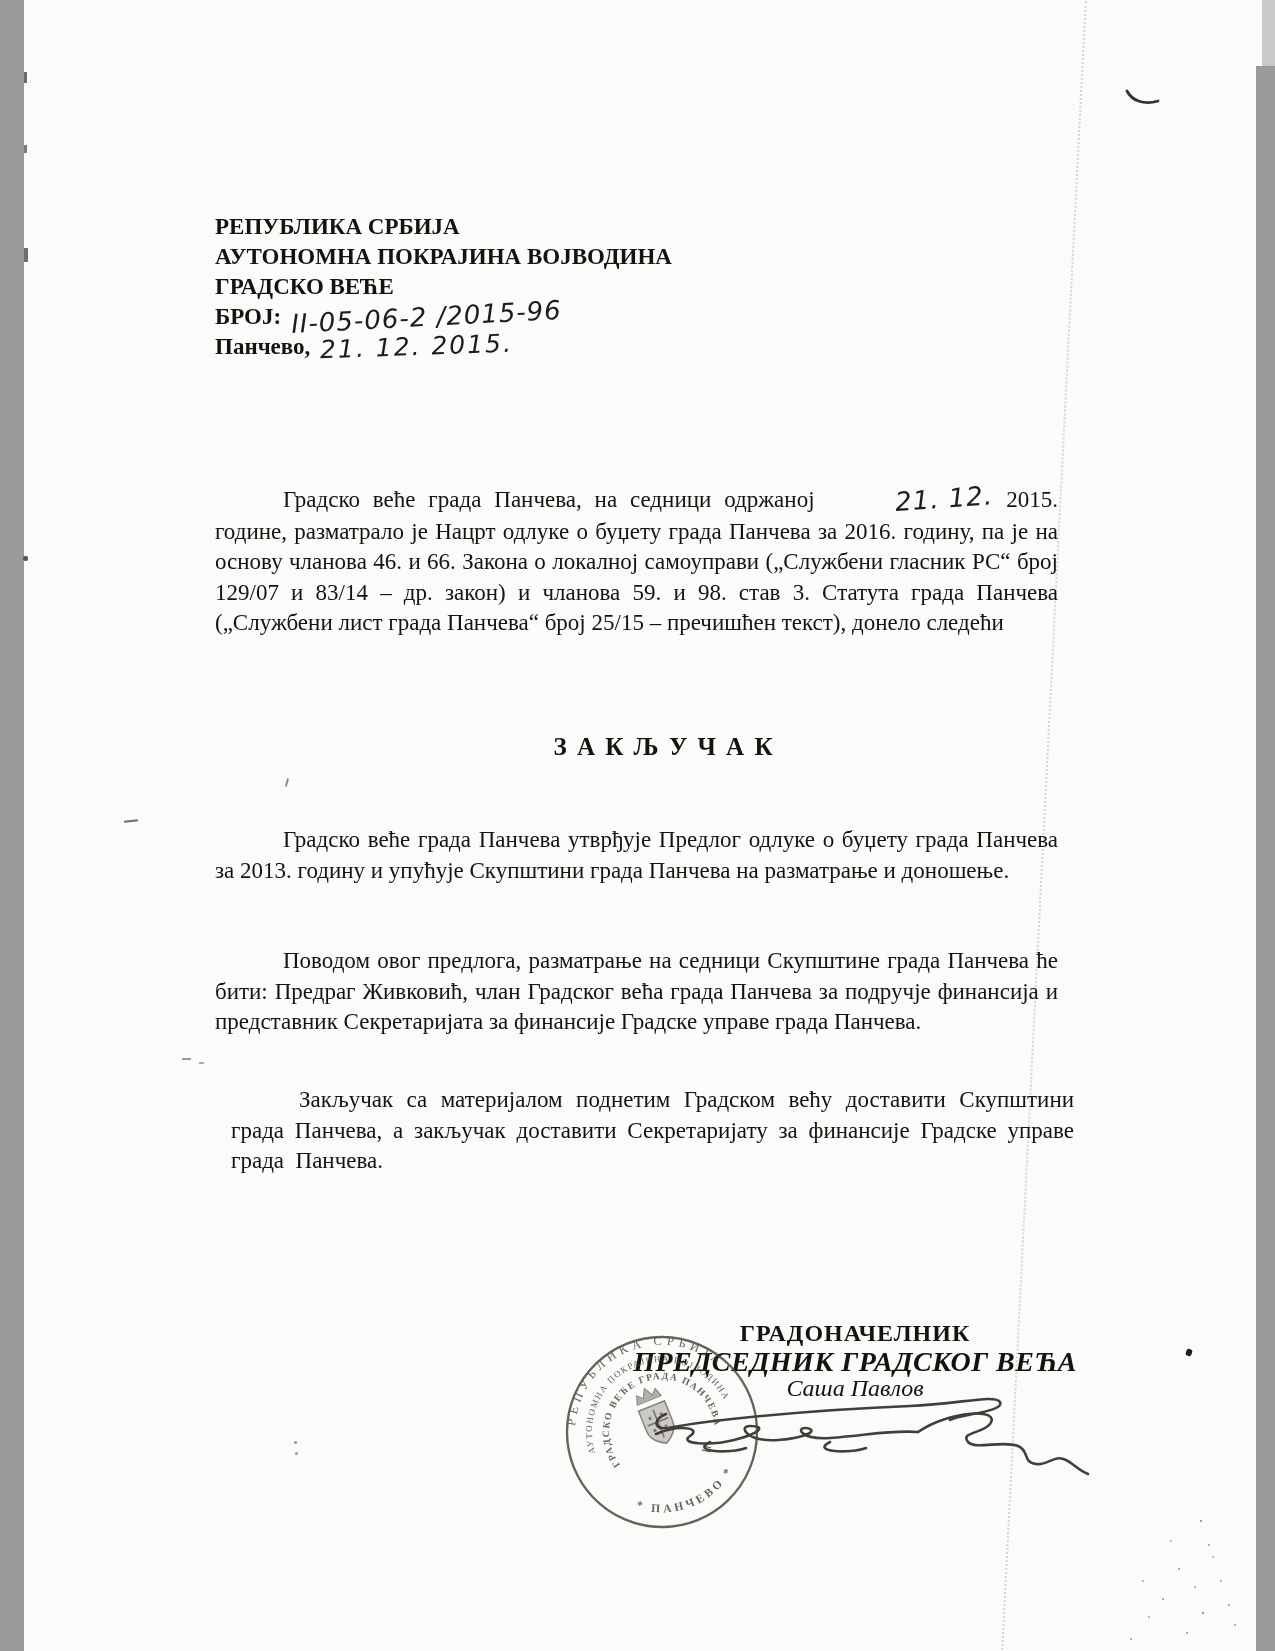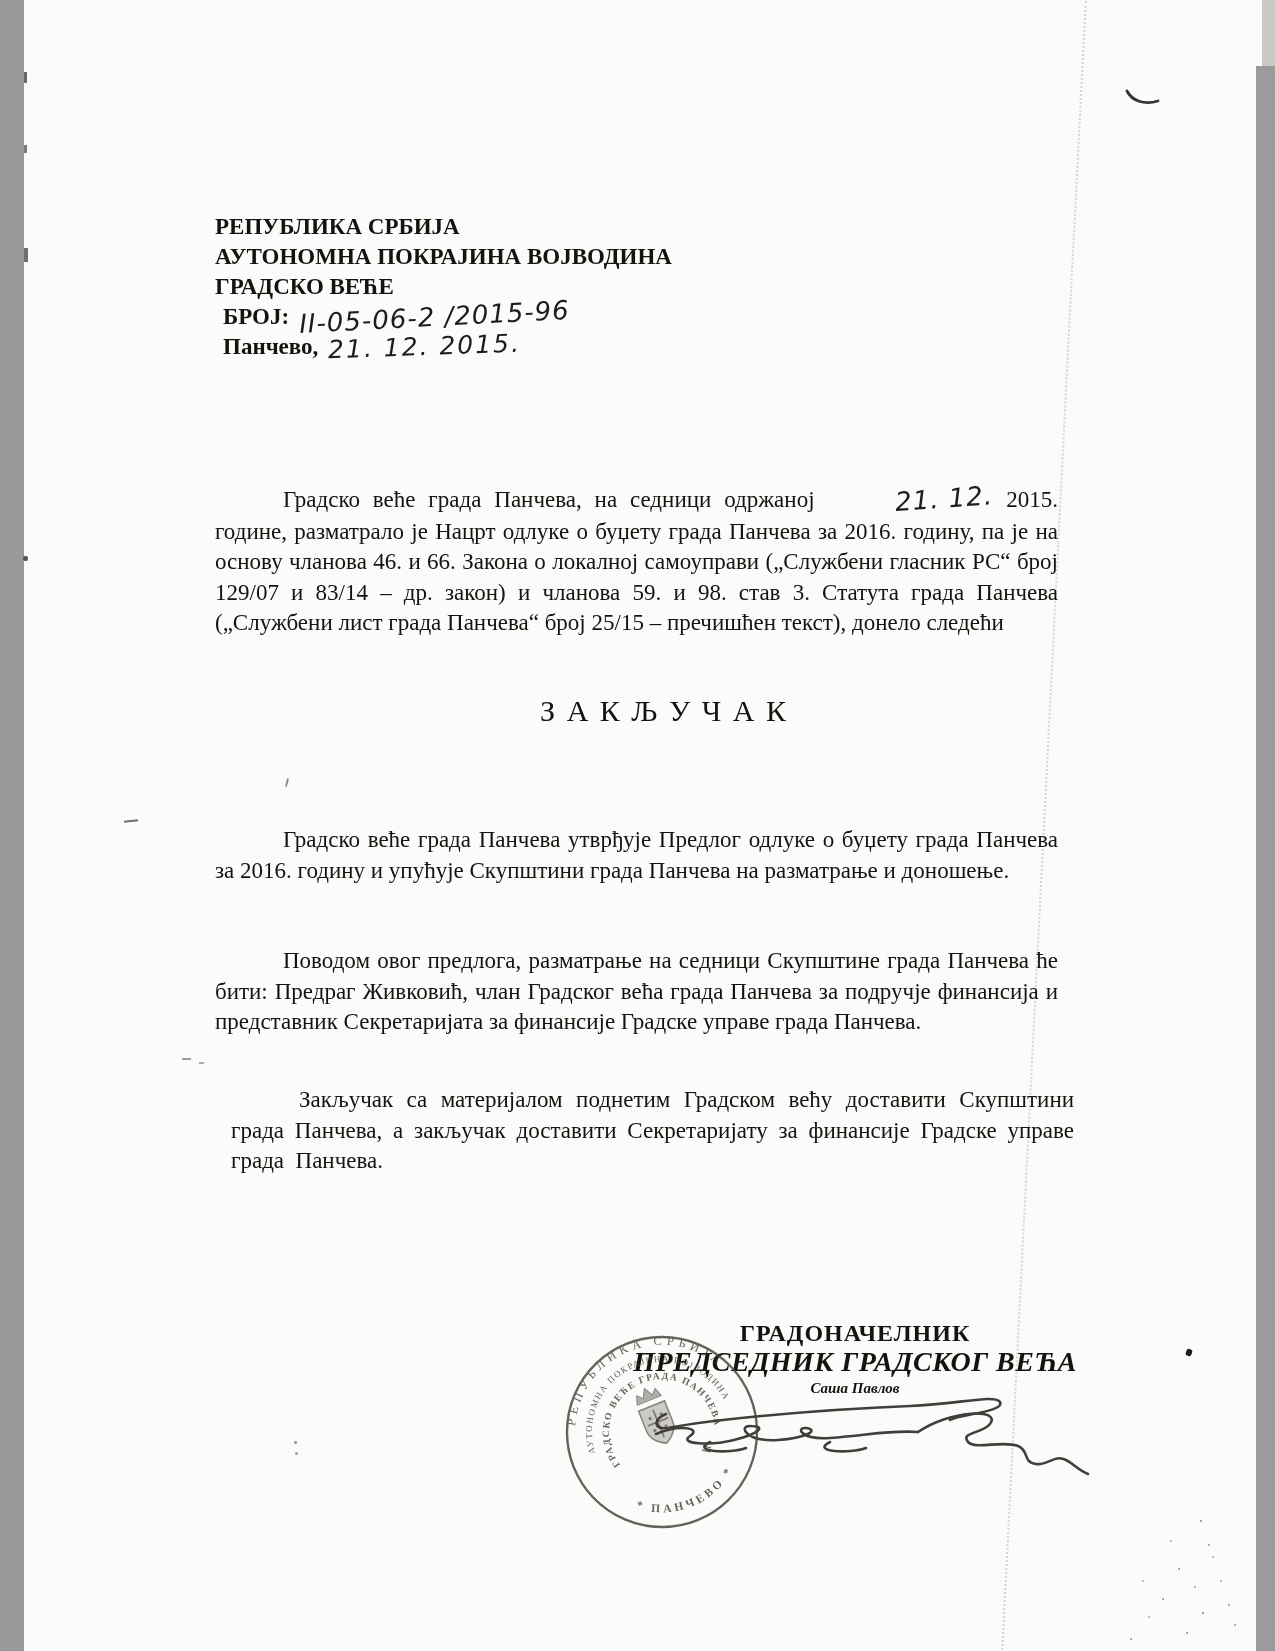--- a/index.html
+++ b/index.html
@@ -11,41 +11,41 @@
   
   .edge-left{position:absolute;left:0;top:0;width:24px;height:1651px;background:#9a9a9a;}
   .edge-right{position:absolute;left:1256px;top:66px;width:19px;height:1585px;background:#9b9b9b;}
   .edge-right-top{position:absolute;left:1262px;top:0;width:13px;height:66px;background:#c9c9c7;}
   
   .fold-line{position:absolute;left:1043px;top:0;width:0;height:1651px;
     border-left:2px dotted rgba(135,135,135,.32);transform:rotate(2.9deg);transform-origin:center;}
   
   .letterhead{position:absolute;left:215px;top:212px;font-weight:bold;font-size:23px;line-height:30px;}
   .lh-line{white-space:pre-wrap;}
-  .lh-row{display:flex;align-items:flex-end;gap:10px;height:30px;margin-left:8px;}
+  .lh-row{display:flex;align-items:flex-end;gap:10px;height:30px;}
   .hand{font-family:"DejaVu Sans", sans-serif;font-style:italic;font-weight:400;color:#1c1c1c;}
   .hand-number{font-size:26px;display:inline-block;transform:rotate(-3deg);letter-spacing:1px;}
   .hand-date{font-size:25px;display:inline-block;transform:rotate(-2deg);letter-spacing:2px;}
   
   .para{position:absolute;left:215px;width:843px;text-align:justify;
     font-size:23px;line-height:30.5px;white-space:pre-wrap;}
   .indent{text-indent:68px;}
   .p1{top:462px;}
   .p2{top:802px;}
   .p3{top:923px;}
   .p4{top:1062px;margin-left:16px;}
   .inline-hand{font-size:26px;display:inline-block;transform:rotate(-4deg);
     vertical-align:-3px;letter-spacing:1px;}
-  .heading{position:absolute;left:215px;top:694px;width:843px;box-sizing:border-box;
-    padding-left:55px;text-align:center;font-weight:normal;font-size:30px;letter-spacing:2px;}
+  .heading{position:absolute;left:215px;top:733px;width:843px;box-sizing:border-box;
+    padding-left:55px;text-align:center;font-weight:bold;font-size:25px;letter-spacing:2px;}
   
   .sig-block{position:absolute;left:630px;top:1318px;width:450px;text-align:center;}
   .sig-title1{font-size:24px;font-weight:bold;line-height:31px;letter-spacing:1px;}
   .sig-title2{font-size:28px;font-weight:bold;line-height:26px;letter-spacing:.5px;font-style:italic;}
-  .sig-name{font-size:15px;font-weight:bold;font-style:italic;line-height:27px;}
+  .sig-name{font-size:24px;font-weight:normal;font-style:italic;line-height:27px;}
   .sig-svg{position:absolute;left:650px;top:1390px;}
   
   .stamp{position:absolute;left:552px;top:1322px;opacity:.82;}
   .stamp text{font-family:"Liberation Serif", serif;fill:#45413c;}
   
   .penmark-svg{position:absolute;left:1124px;top:88px;}
   .speck{position:absolute;background:#555;border-radius:40%;}
   .s1{left:1186px;top:1349px;width:6px;height:7px;background:#1e1e1e;transform:rotate(20deg);}
   .s2{left:124px;top:820px;width:14px;height:2px;background:#6d6d6d;border-radius:0;transform:rotate(-6deg);}
   .s3{left:182px;top:1058px;width:9px;height:2px;background:#9a9a9a;border-radius:0;}
@@ -83,21 +83,21 @@
   <div class="lh-row">
     <span>Панчево,</span>
     <span class="hand hand-date">21. 12. 2015.</span>
   </div>
 </div>
 
 <p class="para p1 indent"><span>Градско веће града Панчева, на седници одржаној</span> <span class="hand inline-hand">21. 12.</span><span> 2015. године, разматрало је Нацрт одлуке о буџету града Панчева за 2016. годину, па је на основу чланова 46. и 66. Закона о локалној самоуправи („Службени гласник РС“ број 129/07 и 83/14 – др. закон) и чланова 59. и 98. став 3. Статута града Панчева („Службени лист града Панчева“ број 25/15 – пречишћен текст), донело следећи</span></p>
 
 <div class="heading">З А К Љ У Ч А К</div>
 
-<p class="para p2 indent">Градско веће града Панчева утврђује Предлог одлуке о буџету града Панчева за 2016. годину и упућује Скупштини града Панчева на разматрање и доношење.</p>
+<p class="para p2 indent">Градско веће града Панчева утврђује Предлог одлуке о буџету града Панчева за 2013. годину и упућује Скупштини града Панчева на разматрање и доношење.</p>
 <p class="para p3 indent">Поводом овог предлога, разматрање на седници Скупштине града Панчева ће бити: Предраг Живковић, члан Градског већа града Панчева за подручје финансија и представник Секретаријата за финансије Градске управе града Панчева.</p>
 <p class="para p4 indent">Закључак са материјалом поднетим Градском већу доставити Скупштини града Панчева, а закључак доставити Секретаријату за финансије Градске управе града  Панчева.</p>
 
 <div class="sig-block">
   <div class="sig-title1">ГРАДОНАЧЕЛНИК</div>
   <div class="sig-title2">ПРЕДСЕДНИК ГРАДСКОГ ВЕЋА</div>
   <div class="sig-name">Саша Павлов</div>
 </div>
 
 <svg class="sig-svg" width="445" height="90" viewBox="0 0 445 90">

